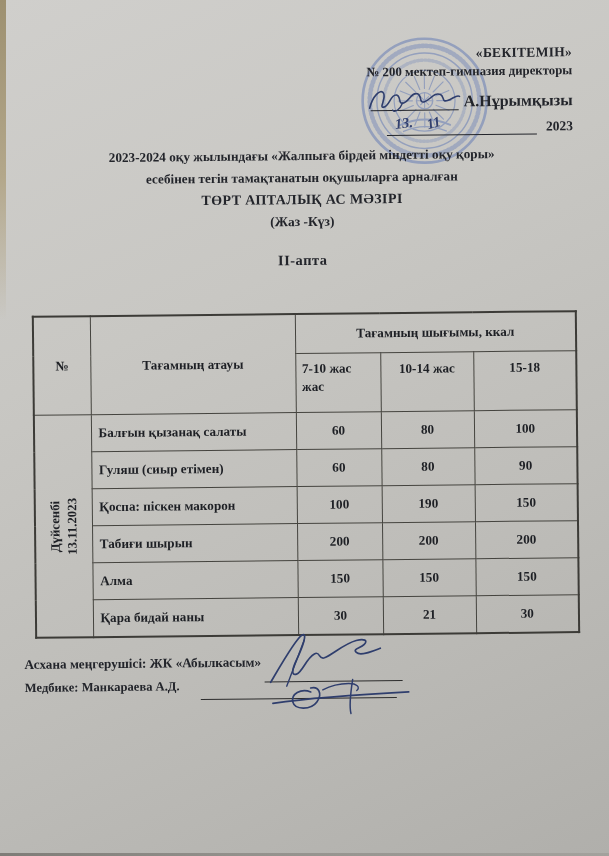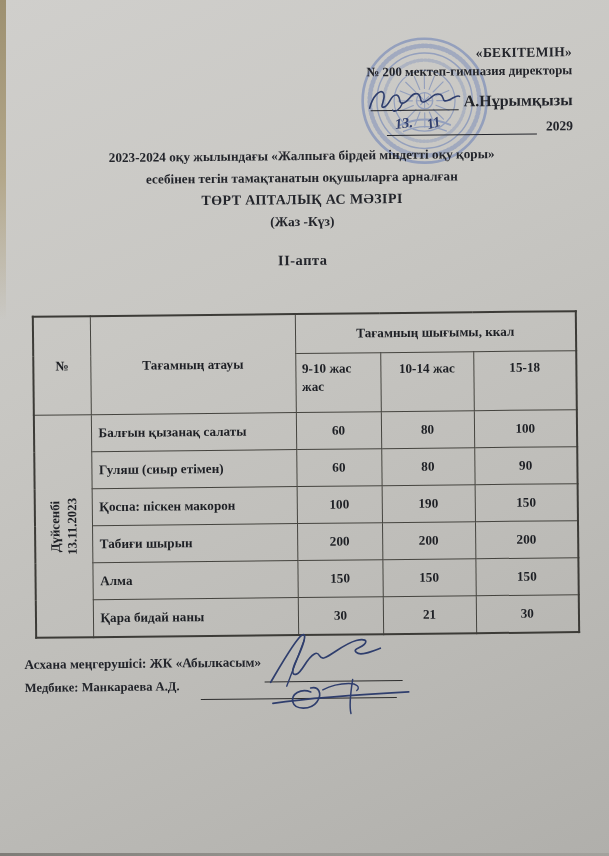--- a/index.html
+++ b/index.html
@@ -115,21 +115,21 @@
           <path d="M36,19 C33,26 28,29 26,26" fill="none" stroke="#2f3e6d" stroke-width="1.4" stroke-linecap="round"></path>
         </svg>
       </span>
       <span class="director-name">А.Нұрымқызы</span>
     </div>
     <div class="date-row">
       <span class="date-line">
         <span class="hand hand-day">13.</span>
         <span class="hand hand-month">11</span>
       </span>
-      <span class="date-year">2029</span>
+      <span class="date-year">2023</span>
     </div>
   </div>
 
   <div class="title-block">
     <div class="t-line">2023-2024 оқу жылындағы  «Жалпыға бірдей міндетті оқу қоры»</div>
     <div class="t-line">есебінен тегін тамақтанатын оқушыларға арналған</div>
     <div class="t-line t3">ТӨРТ АПТАЛЫҚ АС МӘЗІРІ</div>
     <div class="t-line t4">(Жаз -Күз)</div>
   </div>
 
@@ -143,21 +143,21 @@
         <col style="width:93px">
         <col style="width:103px">
       </colgroup>
     <thead>
       <tr class="h1">
         <th rowspan="2">№</th>
         <th rowspan="2">Тағамның атауы</th>
         <th colspan="3">Тағамның шығымы, ккал</th>
       </tr>
       <tr class="h2">
-        <th class="a0">9-10 жас жас</th>
+        <th class="a0">7-10 жас жас</th>
         <th class="a1">10-14 жас</th>
         <th class="a2">15-18</th>
       </tr>
     </thead>
     <tbody>
       <tr>
         <td rowspan="6" class="day-cell">
           <div class="day-rot">
             <div>Дүйсенбі</div>
             <div>13.11.2023</div>

